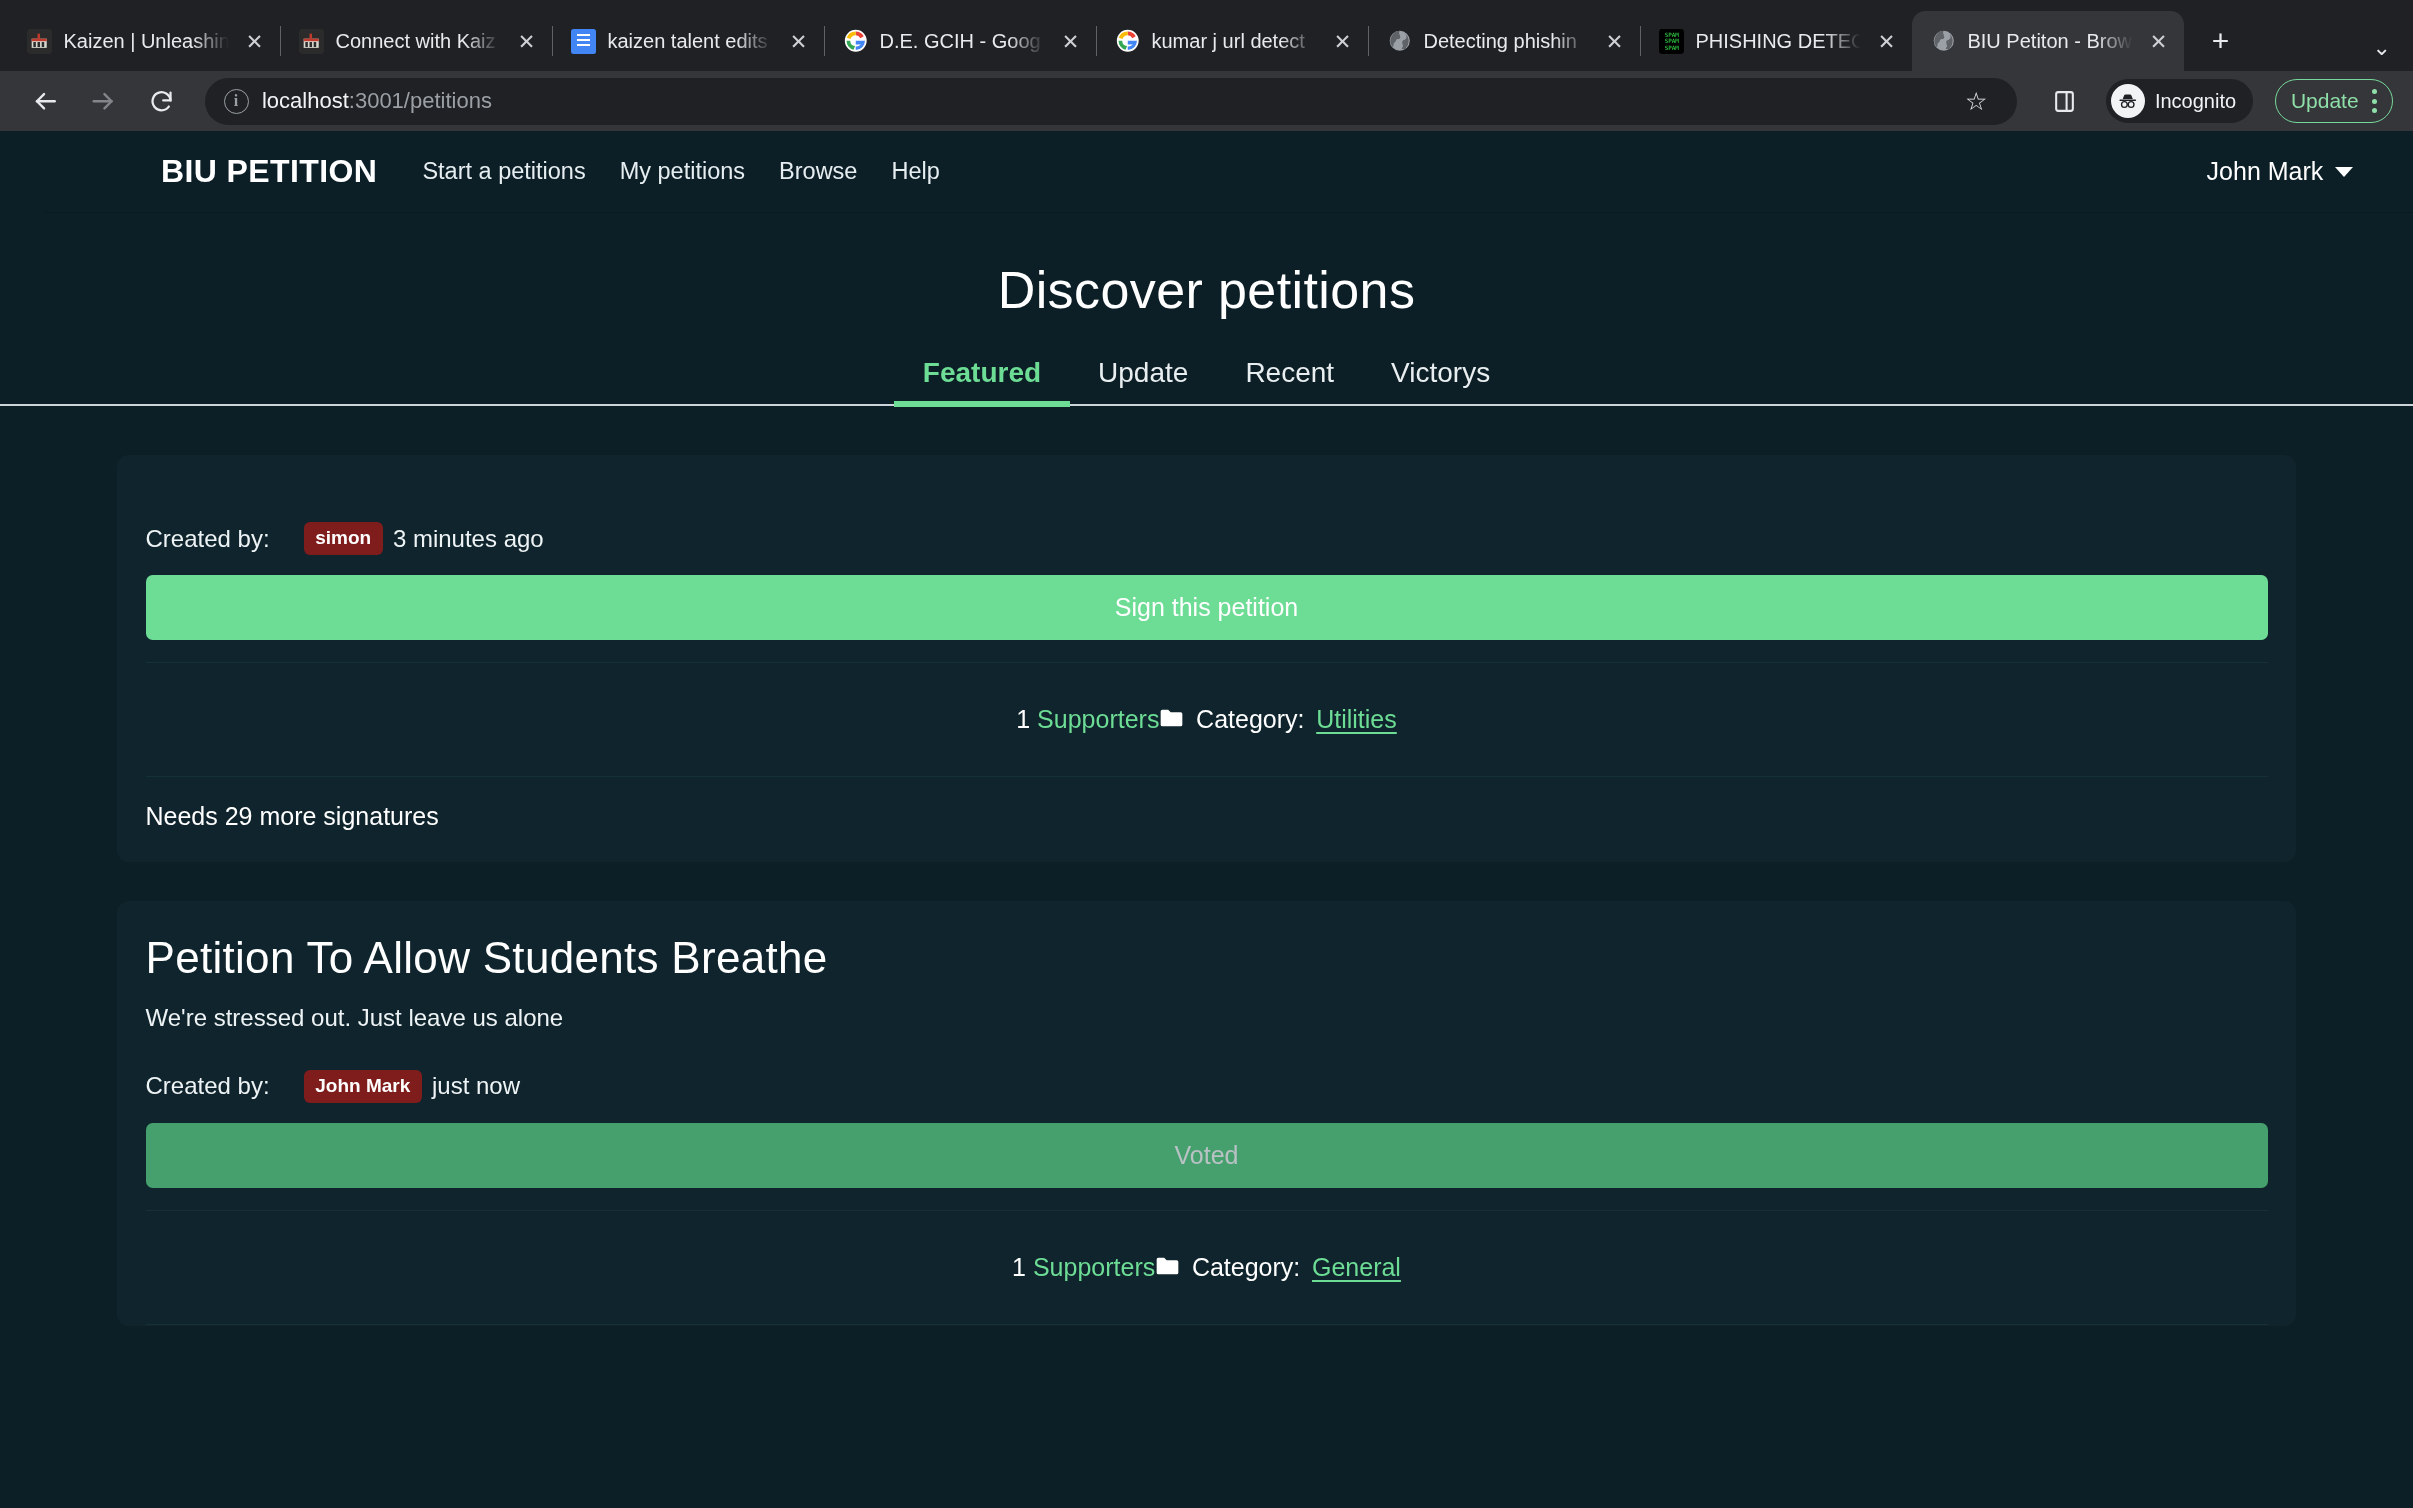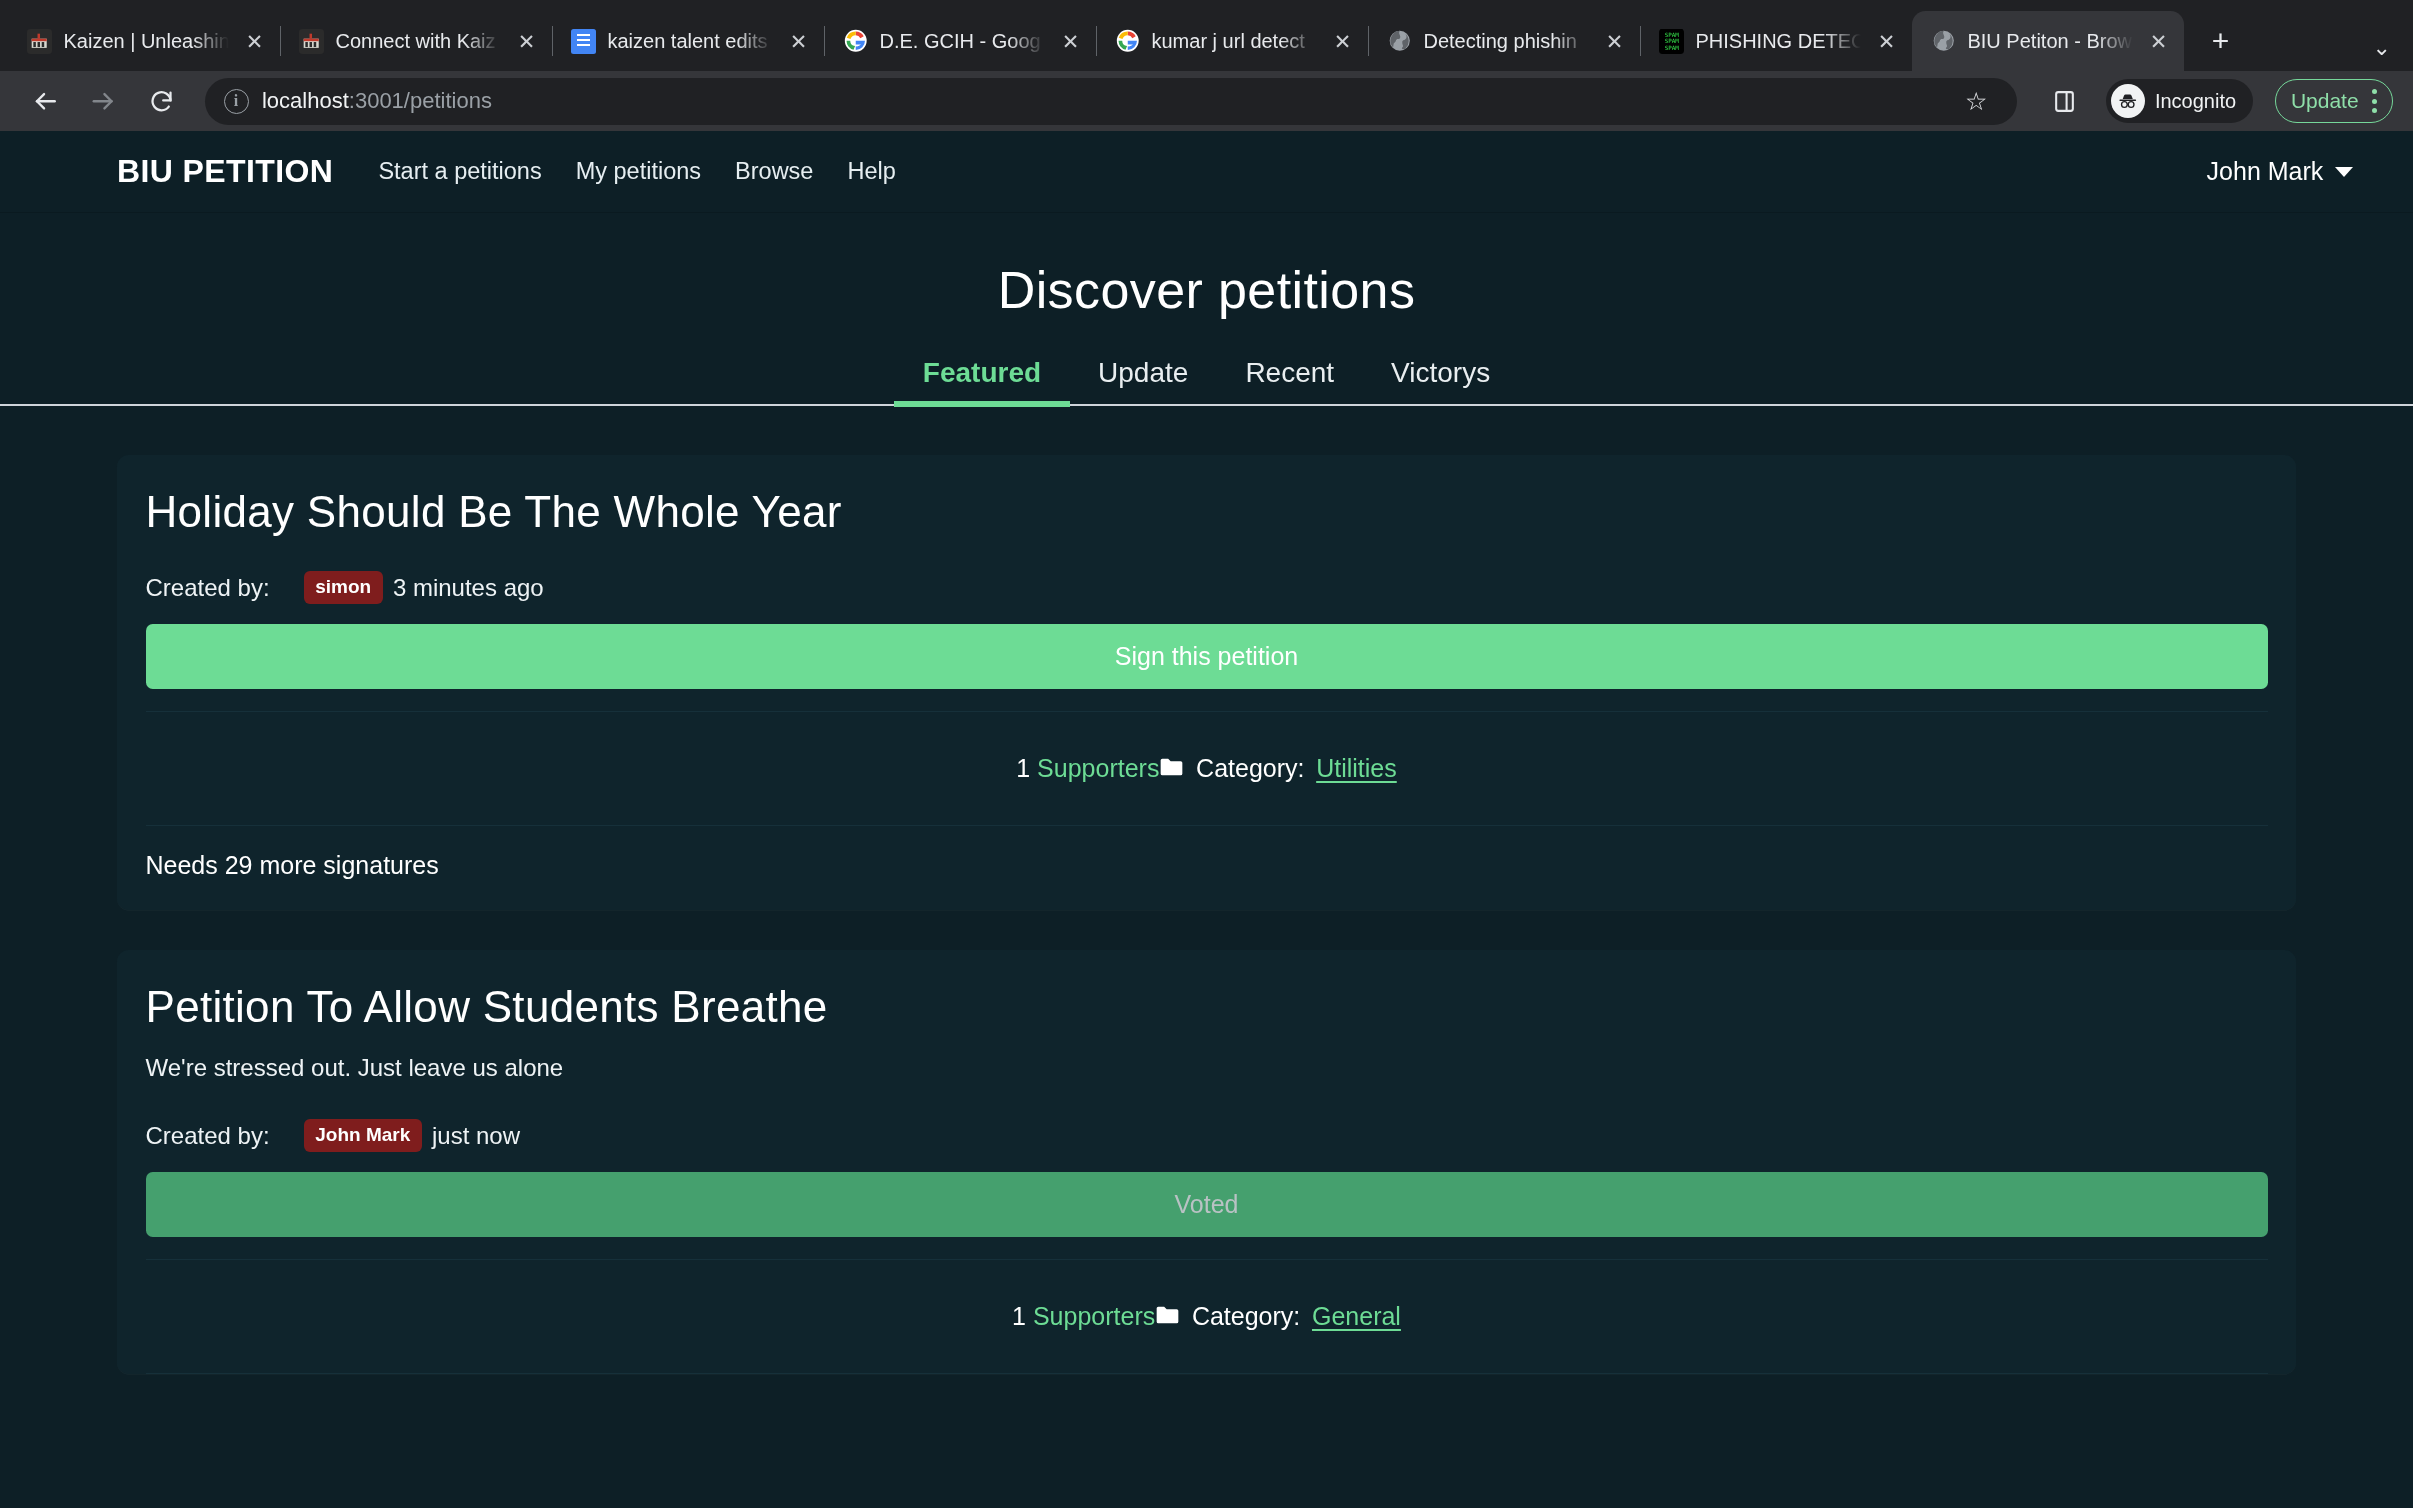--- a/index.html
+++ b/index.html
@@ -177,20 +177,21 @@
     background: #0d1f26;
     overflow: hidden;
   }
 
   .site-nav {
     height: 82px;
     display: flex;
     align-items: center;
     padding: 0 60px 0 117px;
     border-bottom: 1.7px solid #0a1a20;
+    margin-left: 44px;
   }
   .brand {
     color: #ffffff;
     font-size: 32px;
     font-weight: 700;
     letter-spacing: 0.4px;
     margin-right: 45px;
     white-space: nowrap;
   }
   .site-nav-links { display: flex; align-items: center; gap: 34px; }
@@ -521,21 +522,20 @@
       <div class="ptab active">Featured</div>
       <div class="ptab">Update</div>
       <div class="ptab">Recent</div>
       <div class="ptab">Victorys</div>
     </div>
   </div>
 
   <div class="cards-wrap">
 
     <div class="card">
-      <h2 class="card-title">Holiday Should Be The Whole Year</h2>
       <div class="card-meta">
         <span>Created by:</span>
         <span class="author-chip">simon</span>
         <span class="meta-time">3 minutes ago</span>
       </div>
       <button class="action-btn btn-sign">Sign this petition</button>
       <div class="card-stats">
         <div class="supporters"><span class="count">1</span> <span>Supporters</span></div>
         <div class="category-wrap">
           <span class="folder-icon">

